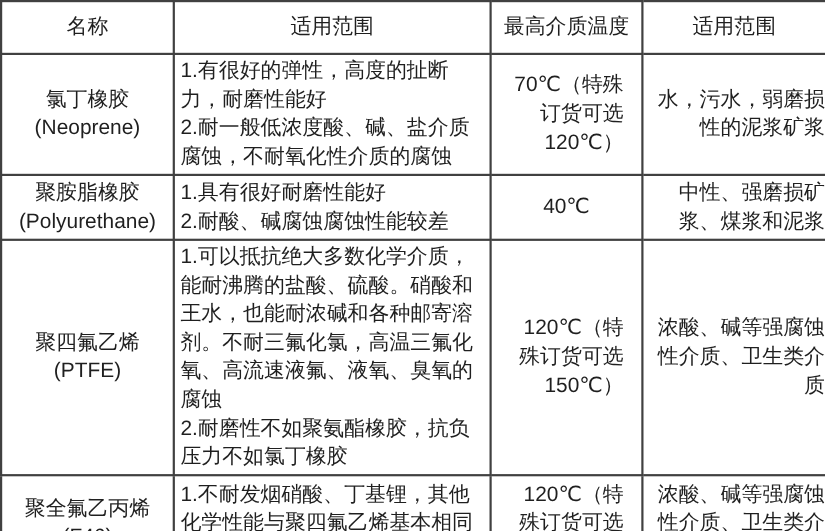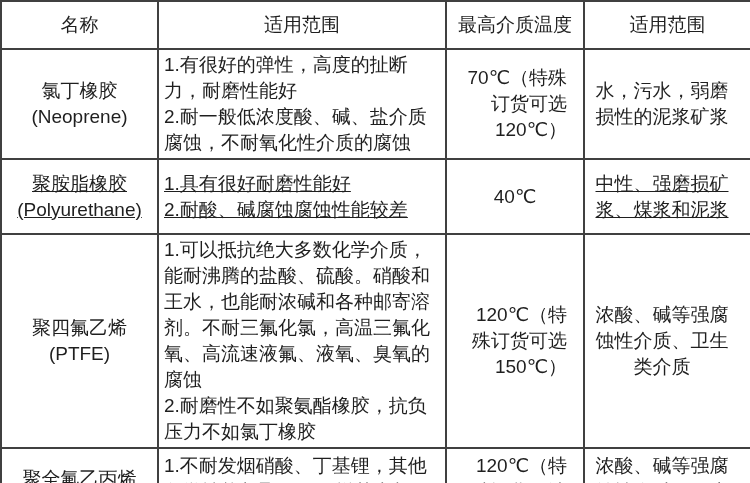--- a/index.html
+++ b/index.html
@@ -24,21 +24,21 @@
     background: #ffffff;
     overflow: hidden;
   }
   .spec-table col.c-name  { width: 157px; }
   .spec-table col.c-perf  { width: 288px; }
   .spec-table col.c-temp  { width: 138px; }
   .spec-table col.c-scope { width: 167px; }
 
   .spec-table thead tr { height: 48px; }
   .spec-table tr.r0 { height: 107px; }
-  .spec-table tr.r1 { height: 75px; text-decoration: underline; }
+  .spec-table tr.r1 { height: 59px; }
   .spec-table tr.r2 { height: 194px; }
   .spec-table tr.r3 { height: 88px; }
 
   .spec-table th {
     font-weight: normal;
     text-align: center;
     font-size: 19px;
   }
   td.name-cell {
     text-align: center;
@@ -52,22 +52,22 @@
   td.temp-cell {
     text-align: center;
     padding: 0 4px;
   }
   td.temp-cell .temp-block {
     display: inline-block;
     text-align: right;
     max-width: 104px;
   }
   td.scope-cell {
-    text-align: center;
-    padding: 0 20px 0 9px;
+    text-align: right;
+    padding: 0 0 0 9px;
   }
 </style>
 </head>
 <body>
 
 <table class="spec-table">
   <colgroup>
     <col class="c-name">
       <col class="c-perf">
       <col class="c-temp">

